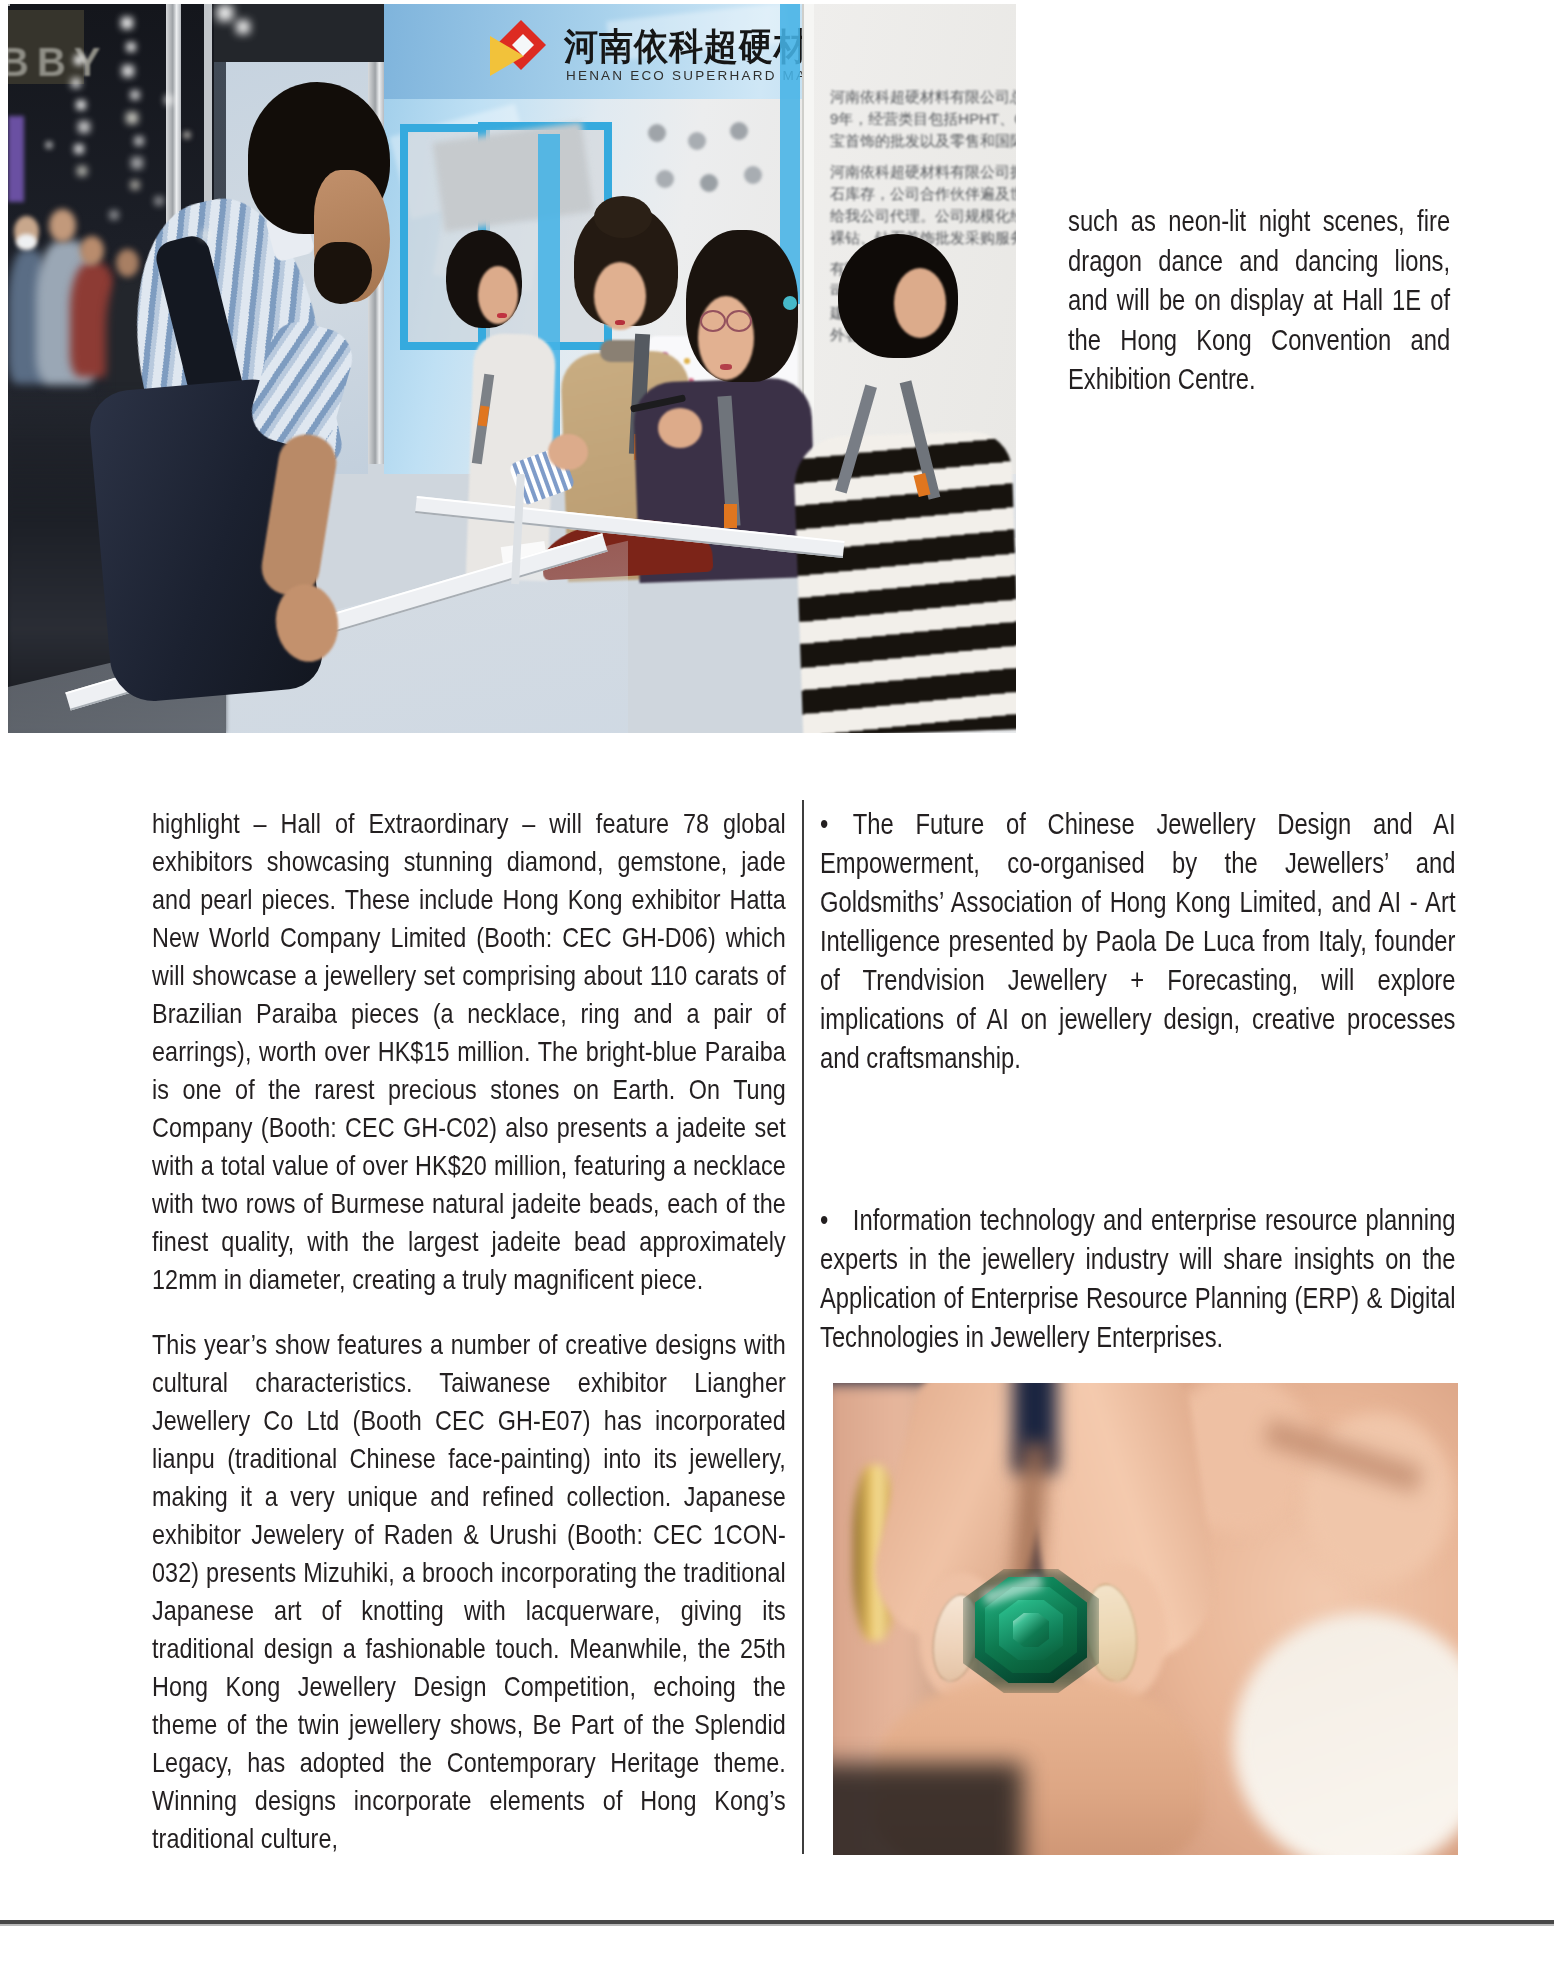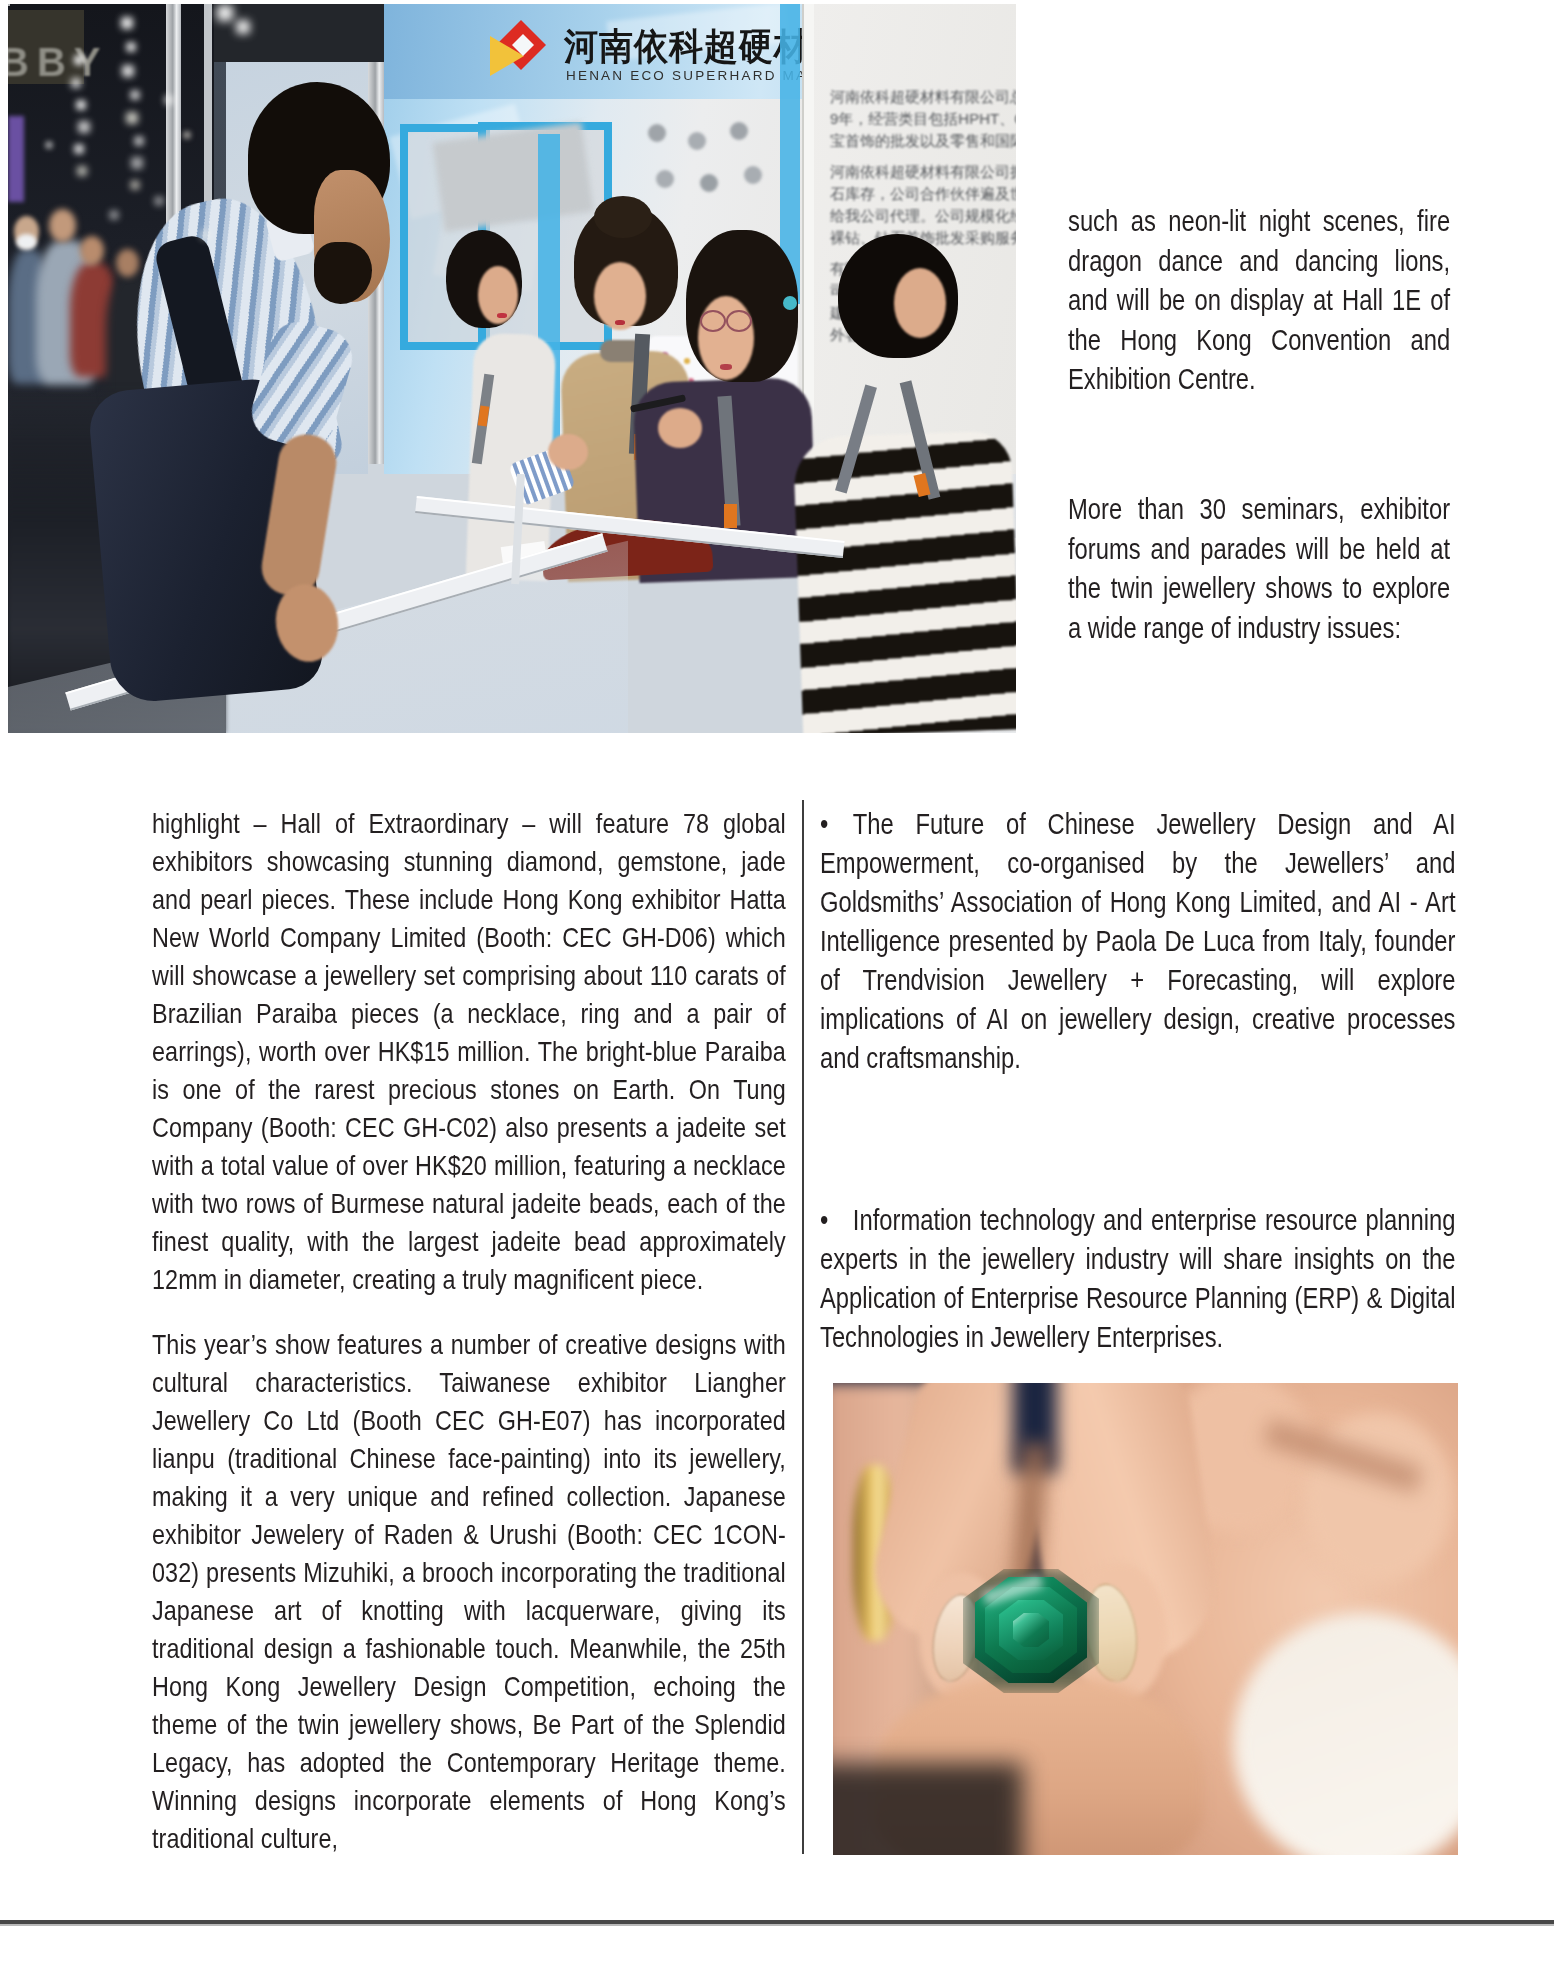--- a/index.html
+++ b/index.html
@@ -210,25 +210,20 @@
     <div class="abs blob" style="left:268px;top:580px;width:62px;height:78px;background:#c3916d;transform:rotate(-8deg);filter:blur(1px);"></div>
 
     <div class="abs bokeh"></div>
   </figure>
 
   <section class="tblock" style="left:1068px;top:195px;width:382px;margin-top:7px;">
     <div class="squeeze" style="width:466px;">
       <p class="rc-text" style="margin:0;">such as neon-lit night scenes, fire dragon dance and dancing lions, and will be on display at Hall 1E of the Hong Kong Convention and Exhibition Centre.</p>
     </div>
   </section>
-  <section class="tblock" style="left:1068px;top:490px;width:382px;">
-    <div class="squeeze" style="width:466px;">
-      <p class="rc-text" style="margin:0;">More than 30 seminars, exhibitor forums and parades will be held at the twin jewellery shows to explore a wide range of industry issues:</p>
-    </div>
-  </section>
 
   <section class="tblock" style="left:152px;top:804px;width:634px;">
     <div class="squeeze" style="width:773px;">
       <p class="body-text" style="margin:0;">highlight – Hall of Extraordinary – will feature 78 global exhibitors showcasing stunning diamond, gemstone, jade and pearl pieces. These include Hong Kong exhibitor Hatta New World Company Limited (Booth: CEC GH-D06) which will showcase a jewellery set comprising about 110 carats of Brazilian Paraiba pieces (a necklace, ring and a pair of earrings), worth over HK$15 million. The bright-blue Paraiba is one of the rarest precious stones on Earth. On Tung Company (Booth: CEC GH-C02) also presents a jadeite set with a total value of over HK$20 million, featuring a necklace with two rows of Burmese natural jadeite beads, each of the finest quality, with the largest jadeite bead approximately 12mm in diameter, creating a truly magnificent piece.</p>
     </div>
   </section>
   <section class="tblock" style="left:152px;top:1325px;width:634px;">
     <div class="squeeze" style="width:773px;">
       <p class="body-text" style="margin:0;">This year’s show features a number of creative designs with cultural characteristics. Taiwanese exhibitor Liangher Jewellery Co Ltd (Booth CEC GH-E07) has incorporated lianpu (traditional Chinese face-painting) into its jewellery, making it a very unique and refined collection. Japanese exhibitor Jewelery of Raden &amp; Urushi (Booth: CEC 1CON-032) presents Mizuhiki, a brooch incorporating the traditional Japanese art of knotting with lacquerware, giving its traditional design a fashionable touch. Meanwhile, the 25th Hong Kong Jewellery Design Competition, echoing the theme of the twin jewellery shows, Be Part of the Splendid Legacy, has adopted the Contemporary Heritage theme. Winning designs incorporate elements of Hong Kong’s traditional culture,</p>
     </div>

